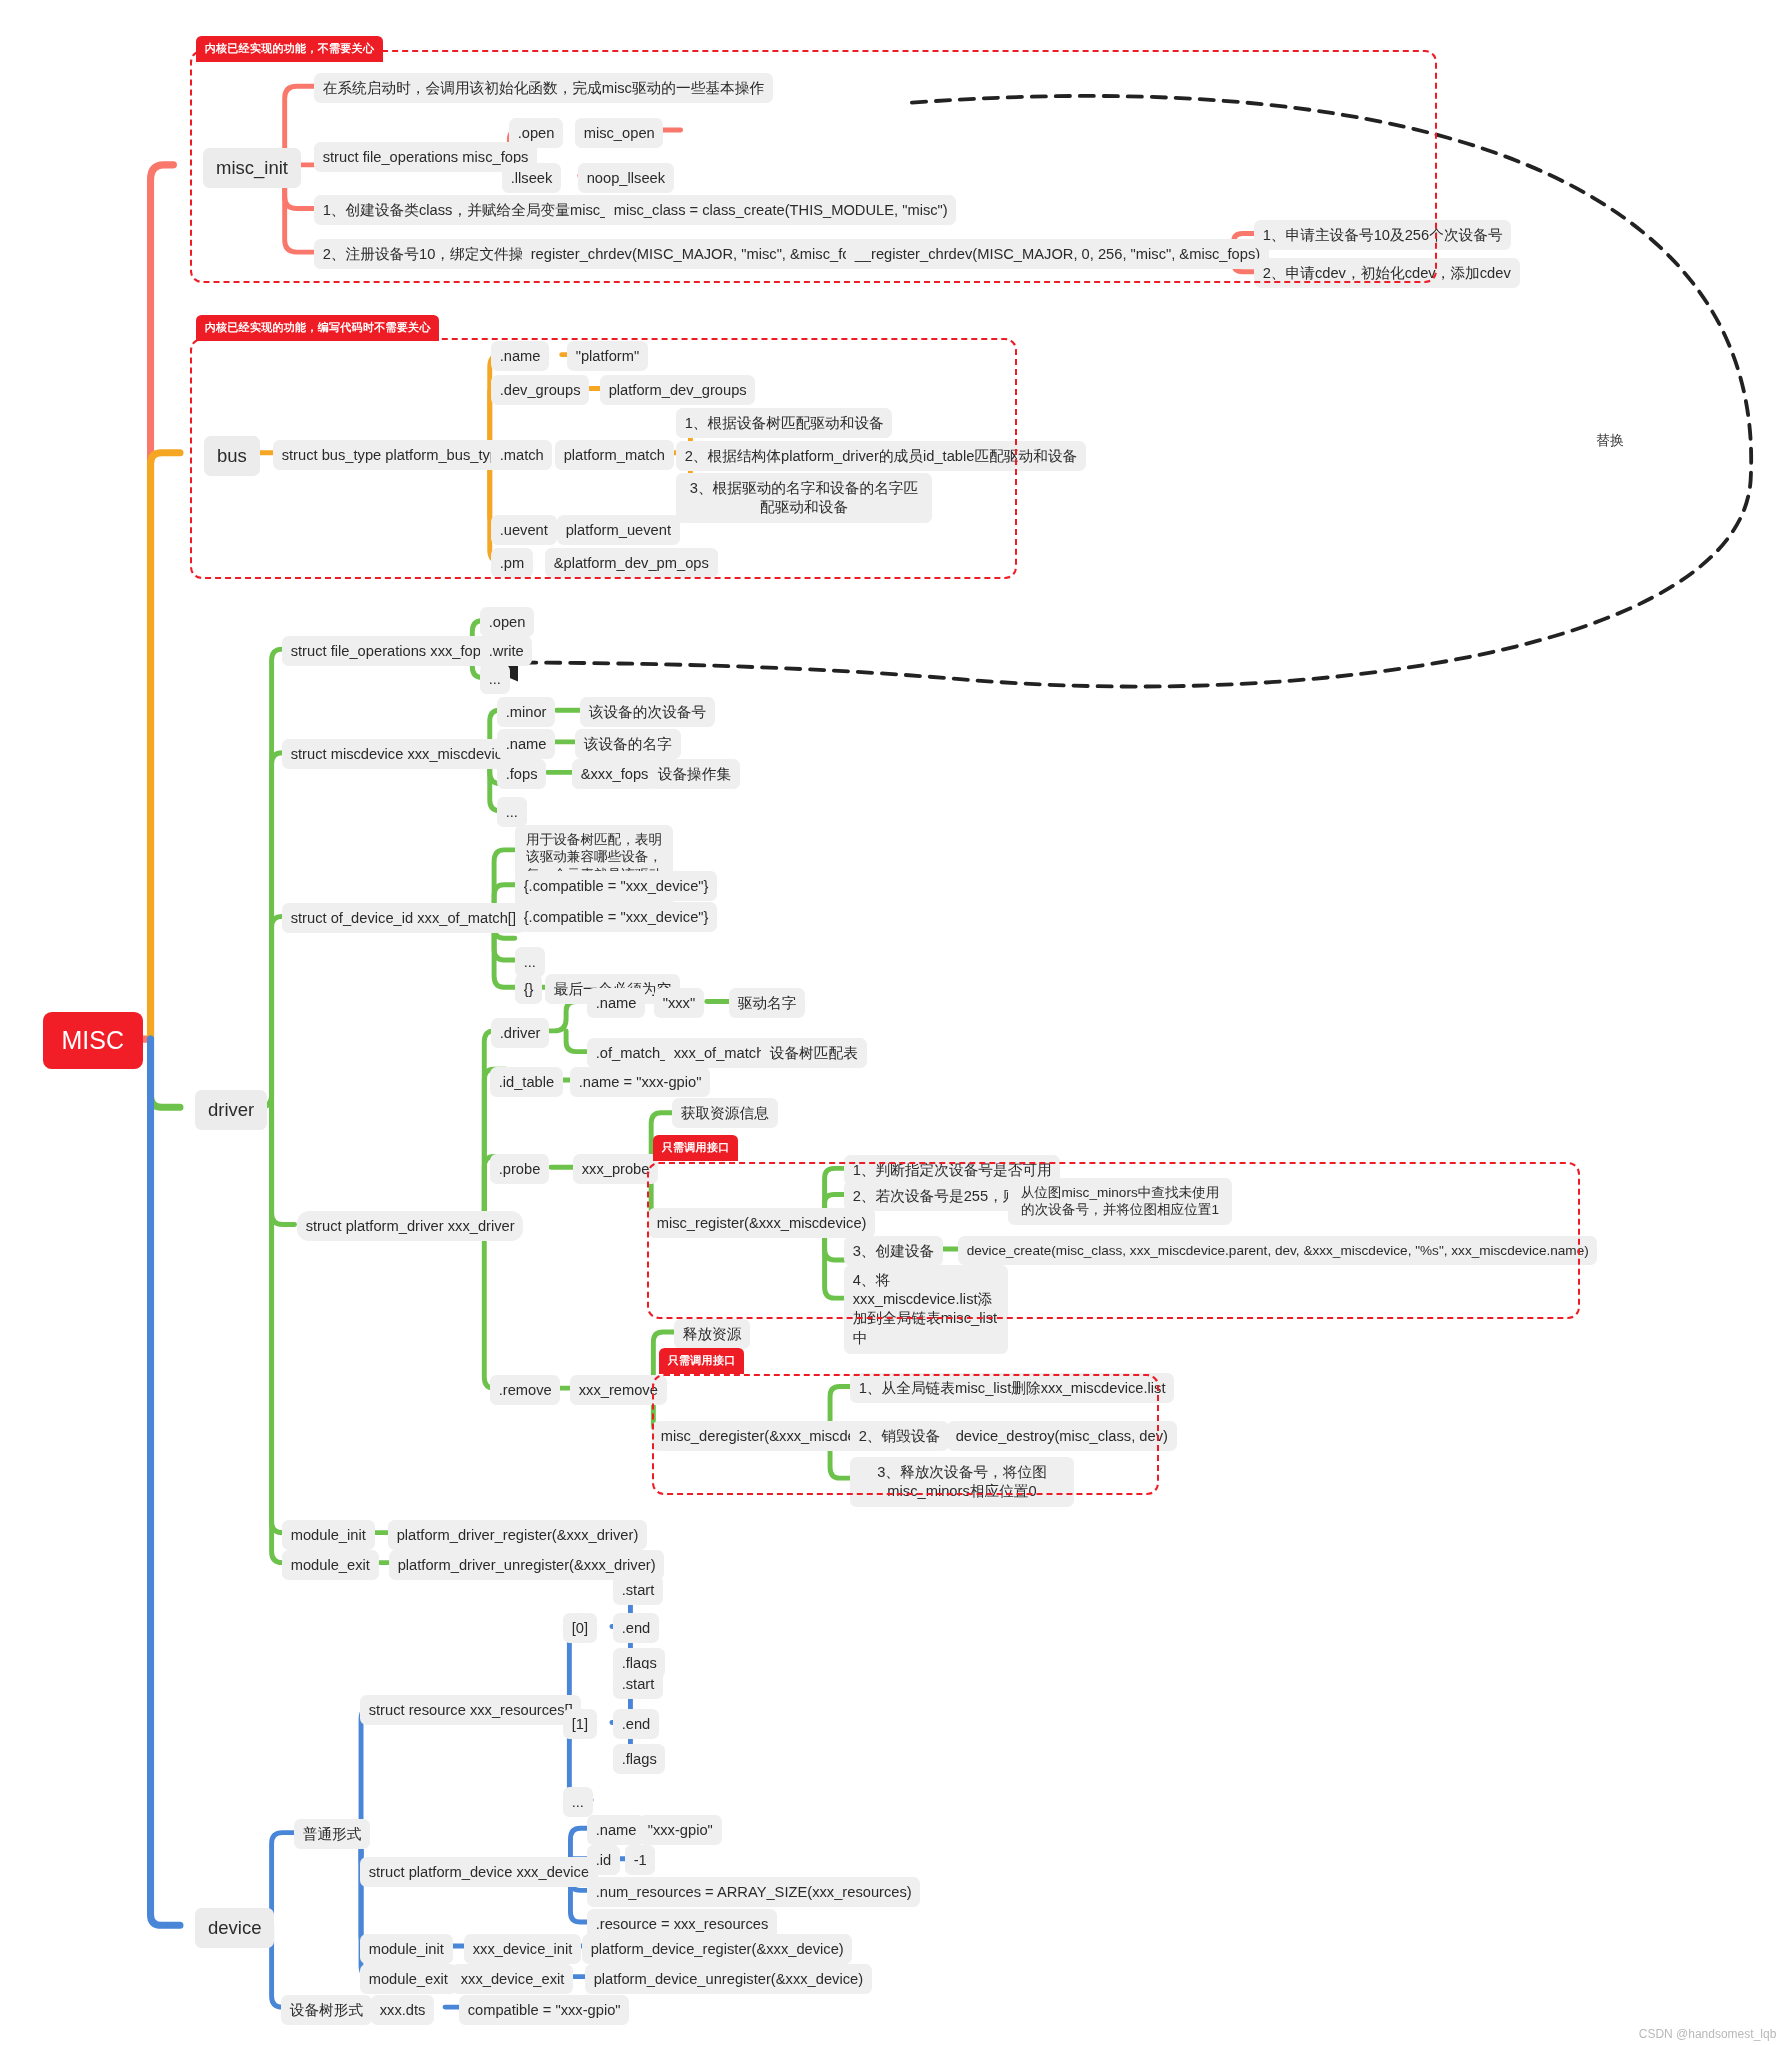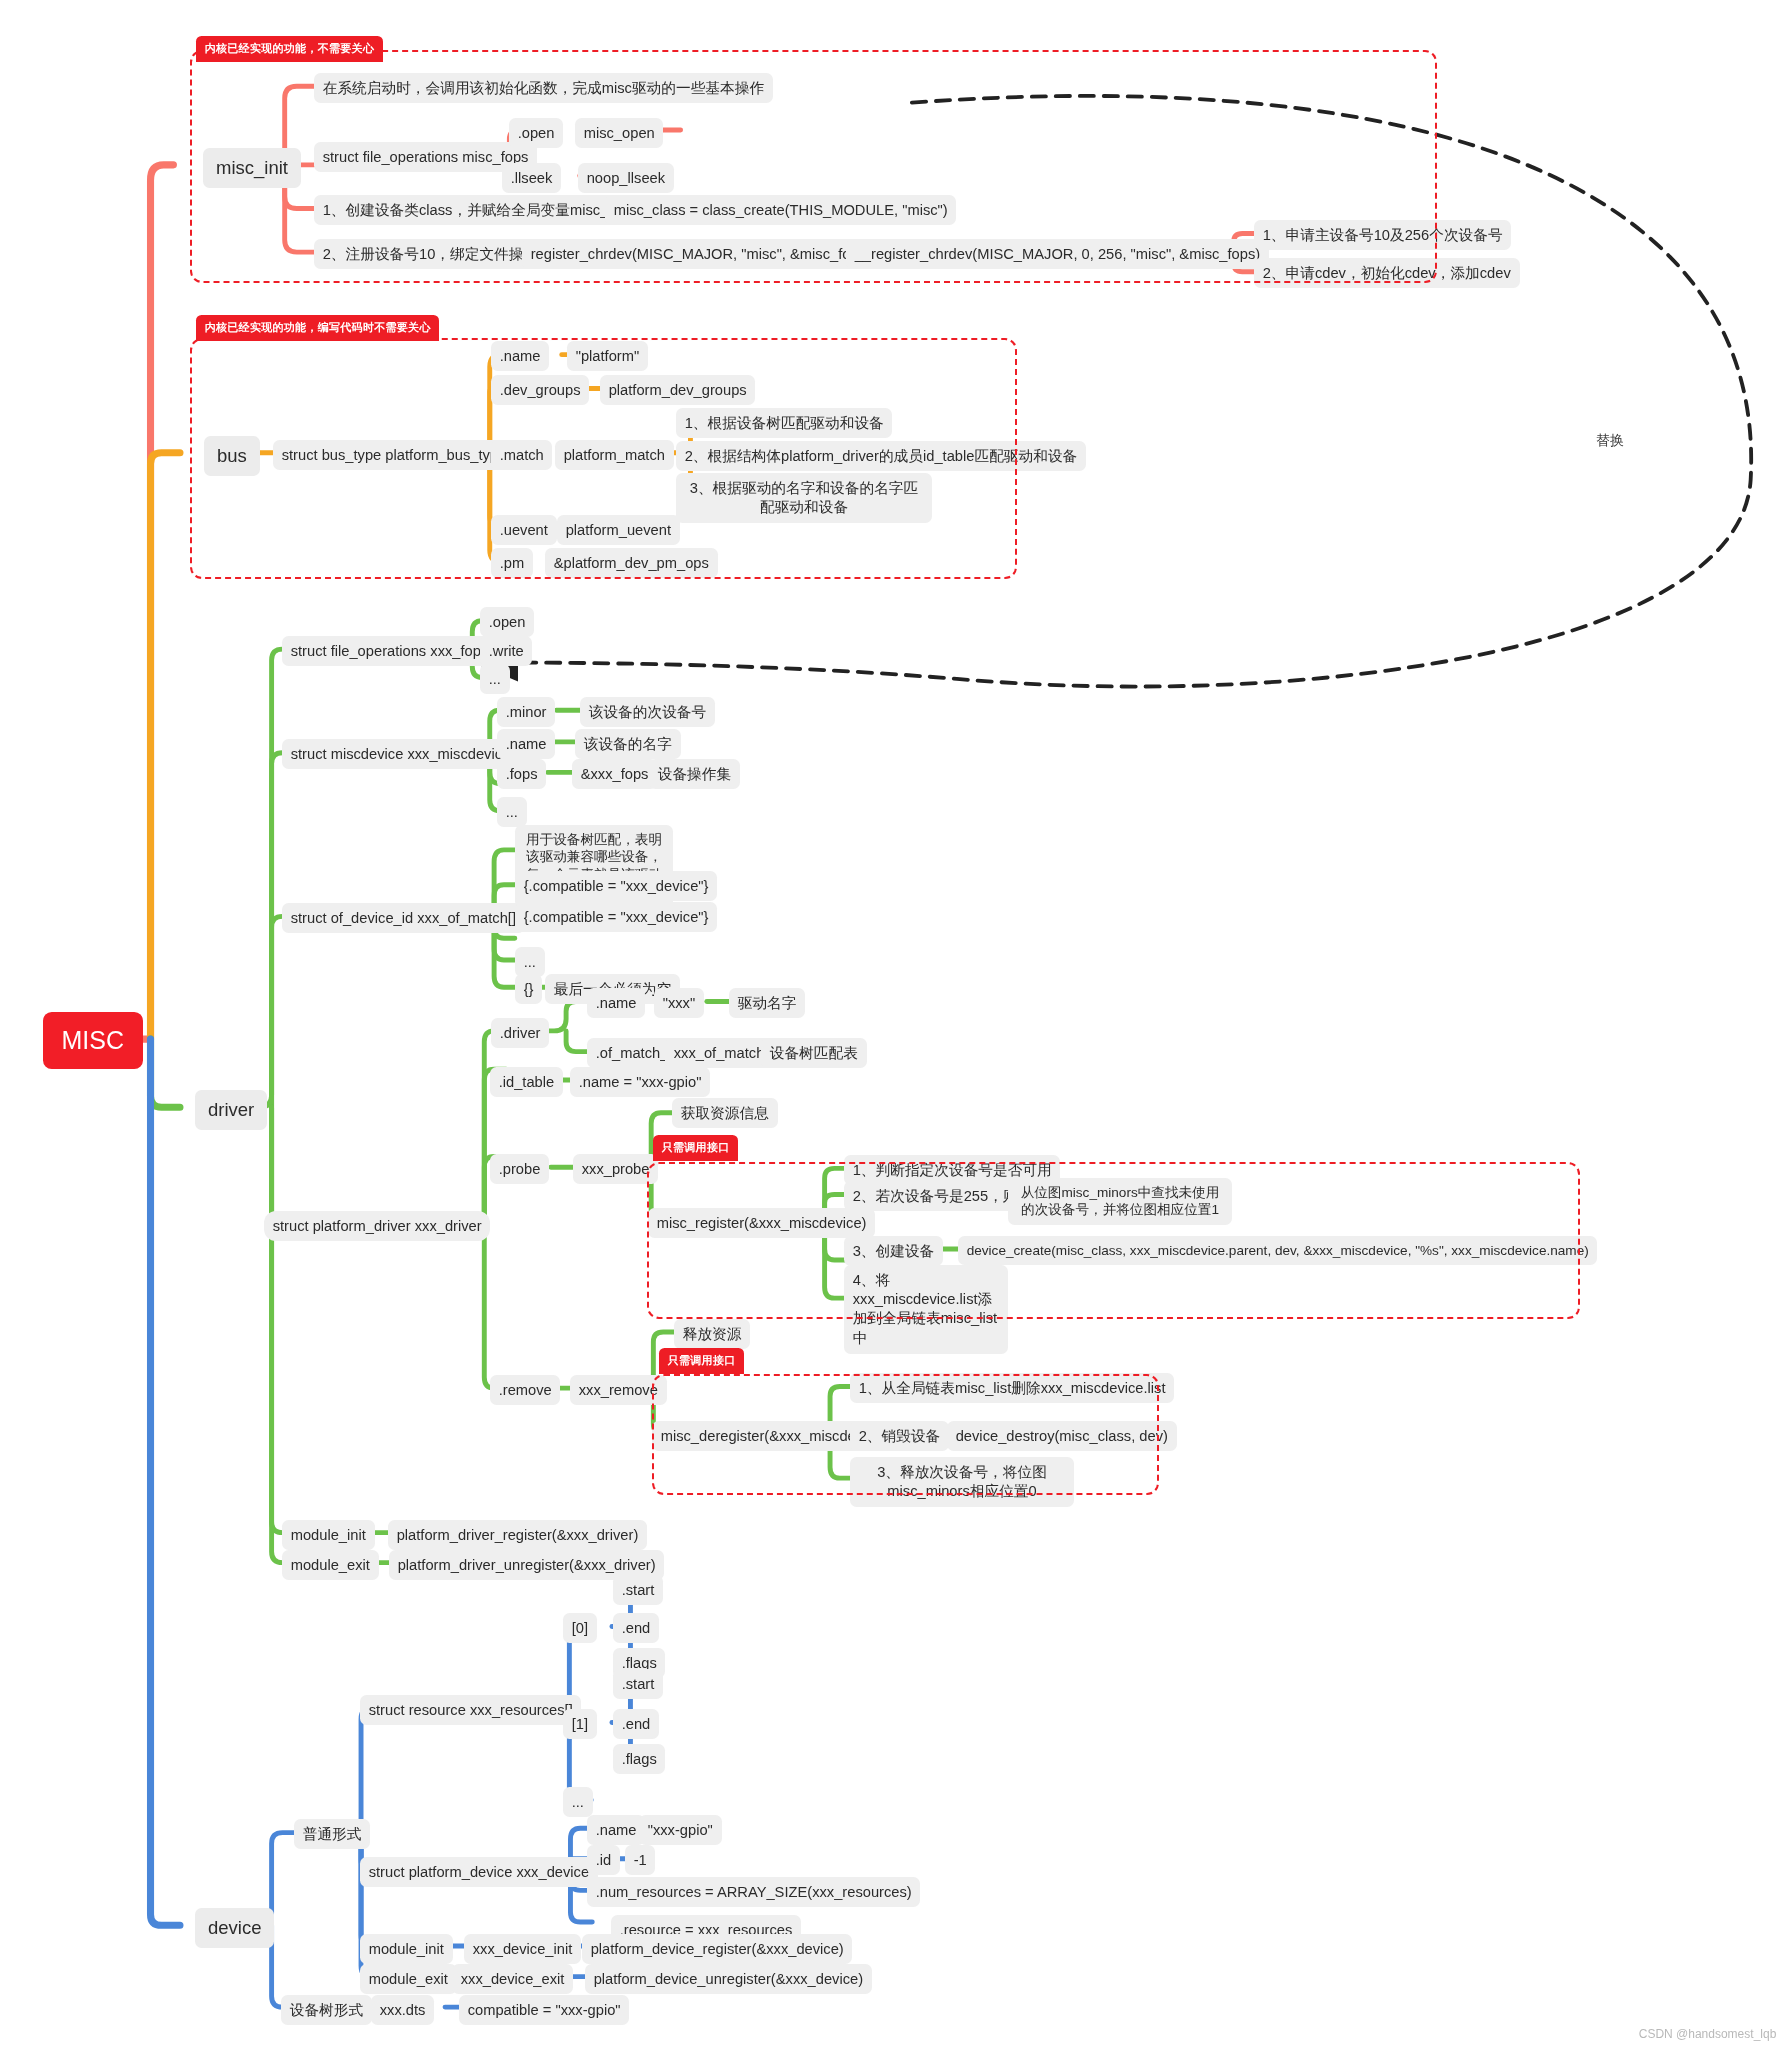--- a/index.html
+++ b/index.html
@@ -238,21 +238,21 @@
   <div class="node" style="left:497px;top:797px;">...</div>
 
   <div class="node" style="left:282px;top:903px;">struct of_device_id xxx_of_match[]</div>
   <div class="node wrap" style="left:515px;top:825px;width:158px;font-size:13.6px;">用于设备树匹配，表明该驱动兼容哪些设备，每一个元素就是该驱动兼容的设备</div>
   <div class="node" style="left:515px;top:871px;">{.compatible = "xxx_device"}</div>
   <div class="node" style="left:515px;top:902px;">{.compatible = "xxx_device"}</div>
   <div class="node" style="left:515px;top:947px;">...</div>
   <div class="node" style="left:515px;top:974px;">{}</div>
   <div class="node" style="left:545px;top:974px;">最后一个必须为空</div>
 
-  <div class="node" style="left:264px;top:1211px;border-radius:12px;">struct platform_driver xxx_driver</div>
+  <div class="node" style="left:297px;top:1211px;border-radius:12px;">struct platform_driver xxx_driver</div>
   <div class="node" style="left:491px;top:1018px;">.driver</div>
   <div class="node" style="left:587px;top:988px;">.name</div>
   <div class="node" style="left:654px;top:988px;">"xxx"</div>
   <div class="node" style="left:729px;top:988px;">驱动名字</div>
   <div class="node" style="left:587px;top:1038px;">.of_match_table</div>
   <div class="node" style="left:665px;top:1038px;">xxx_of_match</div>
   <div class="node" style="left:761px;top:1038px;">设备树匹配表</div>
   <div class="node" style="left:490px;top:1067px;">.id_table</div>
   <div class="node" style="left:570px;top:1067px;">.name = "xxx-gpio"</div>
 
@@ -293,21 +293,21 @@
   <div class="node" style="left:613px;top:1709px;">.end</div>
   <div class="node" style="left:613px;top:1744px;">.flags</div>
   <div class="node" style="left:563px;top:1787px;">...</div>
 
   <div class="node" style="left:360px;top:1857px;">struct platform_device xxx_device</div>
   <div class="node" style="left:587px;top:1815px;">.name</div>
   <div class="node" style="left:639px;top:1815px;">"xxx-gpio"</div>
   <div class="node" style="left:587px;top:1845px;">.id</div>
   <div class="node" style="left:625px;top:1845px;">-1</div>
   <div class="node" style="left:587px;top:1877px;">.num_resources = ARRAY_SIZE(xxx_resources)</div>
-  <div class="node" style="left:611px;top:1909px;margin-top:6px;">.resource = xxx_resources</div>
+  <div class="node" style="left:587px;top:1909px;">.resource = xxx_resources</div>
 
   <div class="node" style="left:360px;top:1934px;">module_init</div>
   <div class="node" style="left:464px;top:1934px;">xxx_device_init</div>
   <div class="node" style="left:582px;top:1934px;">platform_device_register(&amp;xxx_device)</div>
   <div class="node" style="left:360px;top:1964px;">module_exit</div>
   <div class="node" style="left:452px;top:1964px;">xxx_device_exit</div>
   <div class="node" style="left:585px;top:1964px;">platform_device_unregister(&amp;xxx_device)</div>
 
   <div class="node" style="left:281px;top:1995px;">设备树形式</div>
   <div class="node" style="left:371px;top:1995px;">xxx.dts</div>

